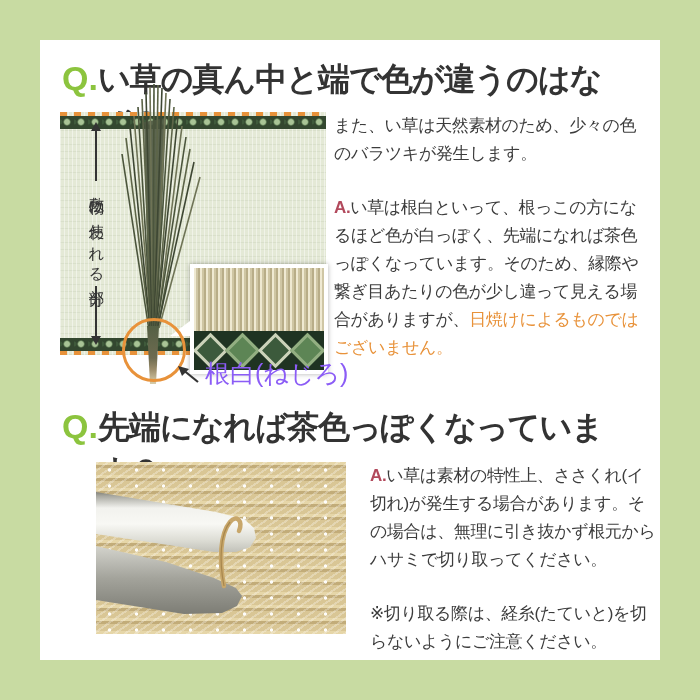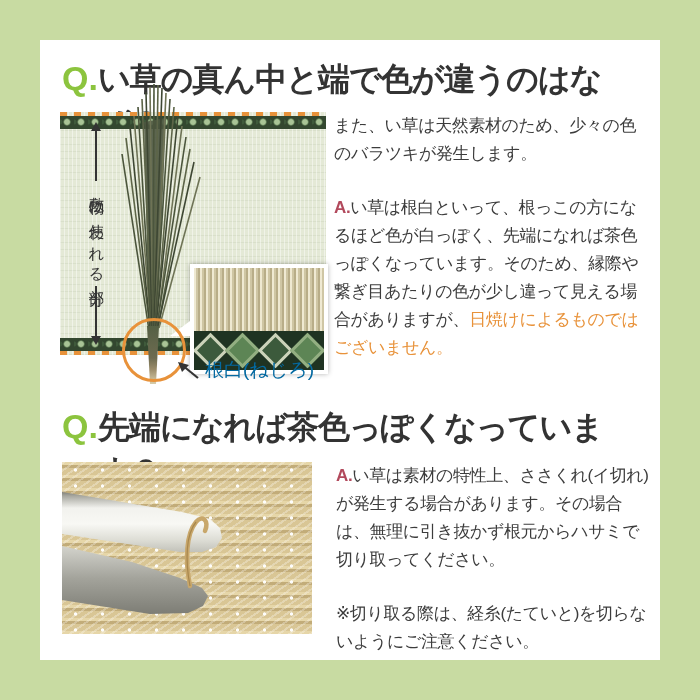--- a/index.html
+++ b/index.html
@@ -25,21 +25,21 @@
   .q-mark{
     color:#8cc43e;font-weight:bold;font-size:34px;line-height:44px;
   }
   .q-title{
     color:#333333;font-weight:bold;font-size:32px;line-height:44px;
     letter-spacing:-1px;
   }
   
   .row{display:flex;padding-left:20px;align-items:flex-start;}
   .row1{margin-top:10px;}
-  .row2{margin-top:12px;}
+  .row2{margin-top:12px;margin-left:34px;}
   
   .col{
     margin-left:8px;width:318px;
     font-size:17px;line-height:28px;color:#3c3c3c;
     letter-spacing:-0.4px;
   }
   .col p{margin:0;}
   .col p + p{margin-top:26px;}
   .a-mark{color:#b2495c;font-weight:bold;}
   .hl{color:#e8923a;}
@@ -108,21 +108,21 @@
     clip-path:polygon(0 100%, 100% 0, 100% 100%);z-index:4;
   }
   .root-circle{
     position:absolute;left:62px;top:206px;width:58px;height:58px;
     border:3.5px solid #e8923a;border-radius:50%;z-index:6;background:transparent;
   }
   .callout{
     position:absolute;left:116px;top:245px;display:flex;align-items:center;z-index:6;
   }
   .callout-arrow{flex:none;margin-right:5px;}
-  .callout-label{font-size:19px;color:#0369a1;letter-spacing:0;white-space:nowrap;}
+  .callout-label{font-size:25px;color:#8b5cf6;letter-spacing:0;white-space:nowrap;}
   
   .fig2{
     position:relative;width:250px;height:172px;flex:none;overflow:hidden;margin-left:2px;
     background-color:#dcc998;
     background-image:
       radial-gradient(circle, rgba(255,255,255,.95) 1.3px, transparent 2px),
       repeating-linear-gradient(-35deg, rgba(255,255,255,.28) 0 2px, transparent 2px 6px),
       repeating-linear-gradient(0deg, #e6d6a8 0 3px, #d9c695 3px 10px, #c2ac79 10px 13px);
     background-size:27px 16px, auto, auto;
   }

